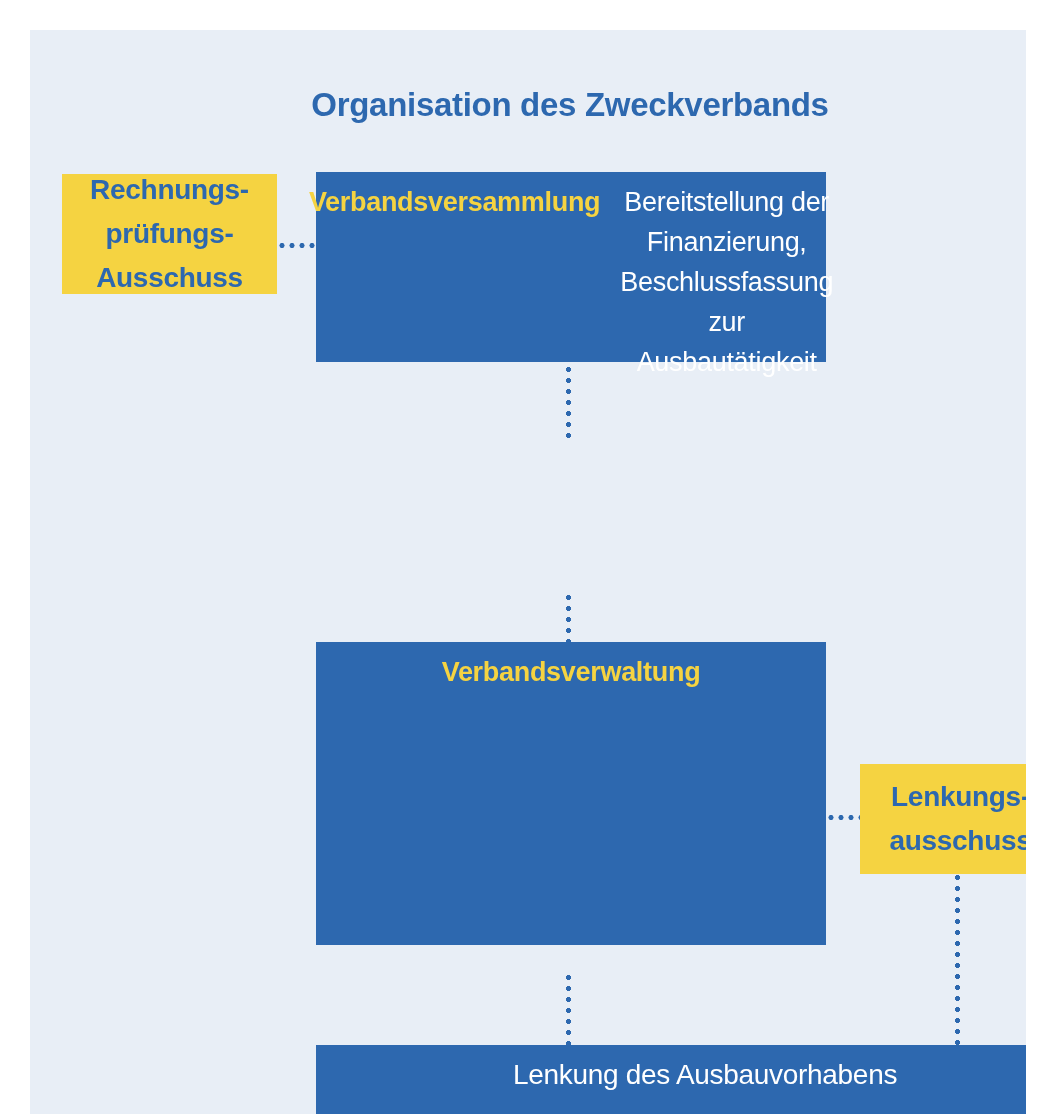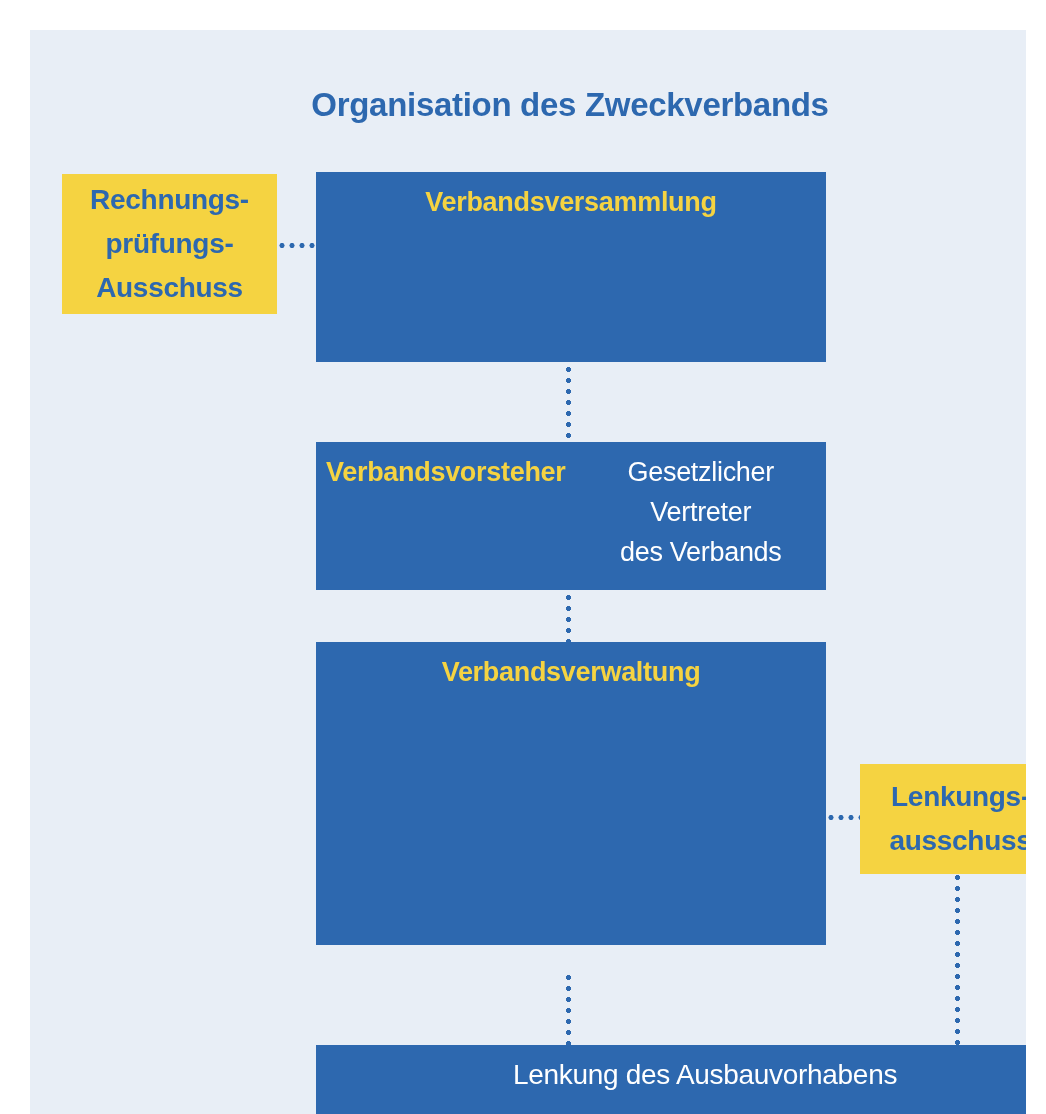--- a/index.html
+++ b/index.html
@@ -39,21 +39,21 @@
     display: flex;
     align-items: center;
     justify-content: center;
     text-align: center;
     font-size: 28px;
     line-height: 44px;
     font-weight: 600;
     letter-spacing: -0.3px;
     white-space: pre-line;
   }
-  .ybox-left  { left: 22px;  top: 134px; width: 215px; height: 140px; }
+  .ybox-left  { left: 22px;  top: 134px; width: 215px; height: 120px; }
   .ybox-right { left: 820px; top: 724px; width: 201px; height: 110px; }
 
   .bluebox {
     position: absolute;
     background: var(--blue);
     color: var(--white);
     display: flex;
     flex-direction: row;
     align-items: flex-start;
     justify-content: center;
@@ -107,29 +107,27 @@
   <div class="ybox ybox-left">
     <span>Rechnungs-
 prüfungs-
 Ausschuss</span>
   </div>
 
   <div class="dots-h conn-audit"></div>
 
   <div class="bluebox box-assembly">
     <div class="heading">Verbandsversammlung</div>
+    <div class="body">Bereitstellung der Finanzierung,
+Beschlussfassung zur
+Ausbautätigkeit</div>
   </div>
 
   <div class="dots-v conn-v1"></div>
 
-  <div class="bluebox box-chairman">
-    <div class="heading">Verbandsvorsteher</div>
-    <div class="body">Gesetzlicher Vertreter
-des Verbands</div>
-  </div>
 
   <div class="dots-v conn-v2"></div>
 
   <div class="bluebox box-administration">
     <div class="heading">Verbandsverwaltung</div>
   </div>
 
   <div class="dots-h conn-steering"></div>
 
   <div class="ybox ybox-right">

